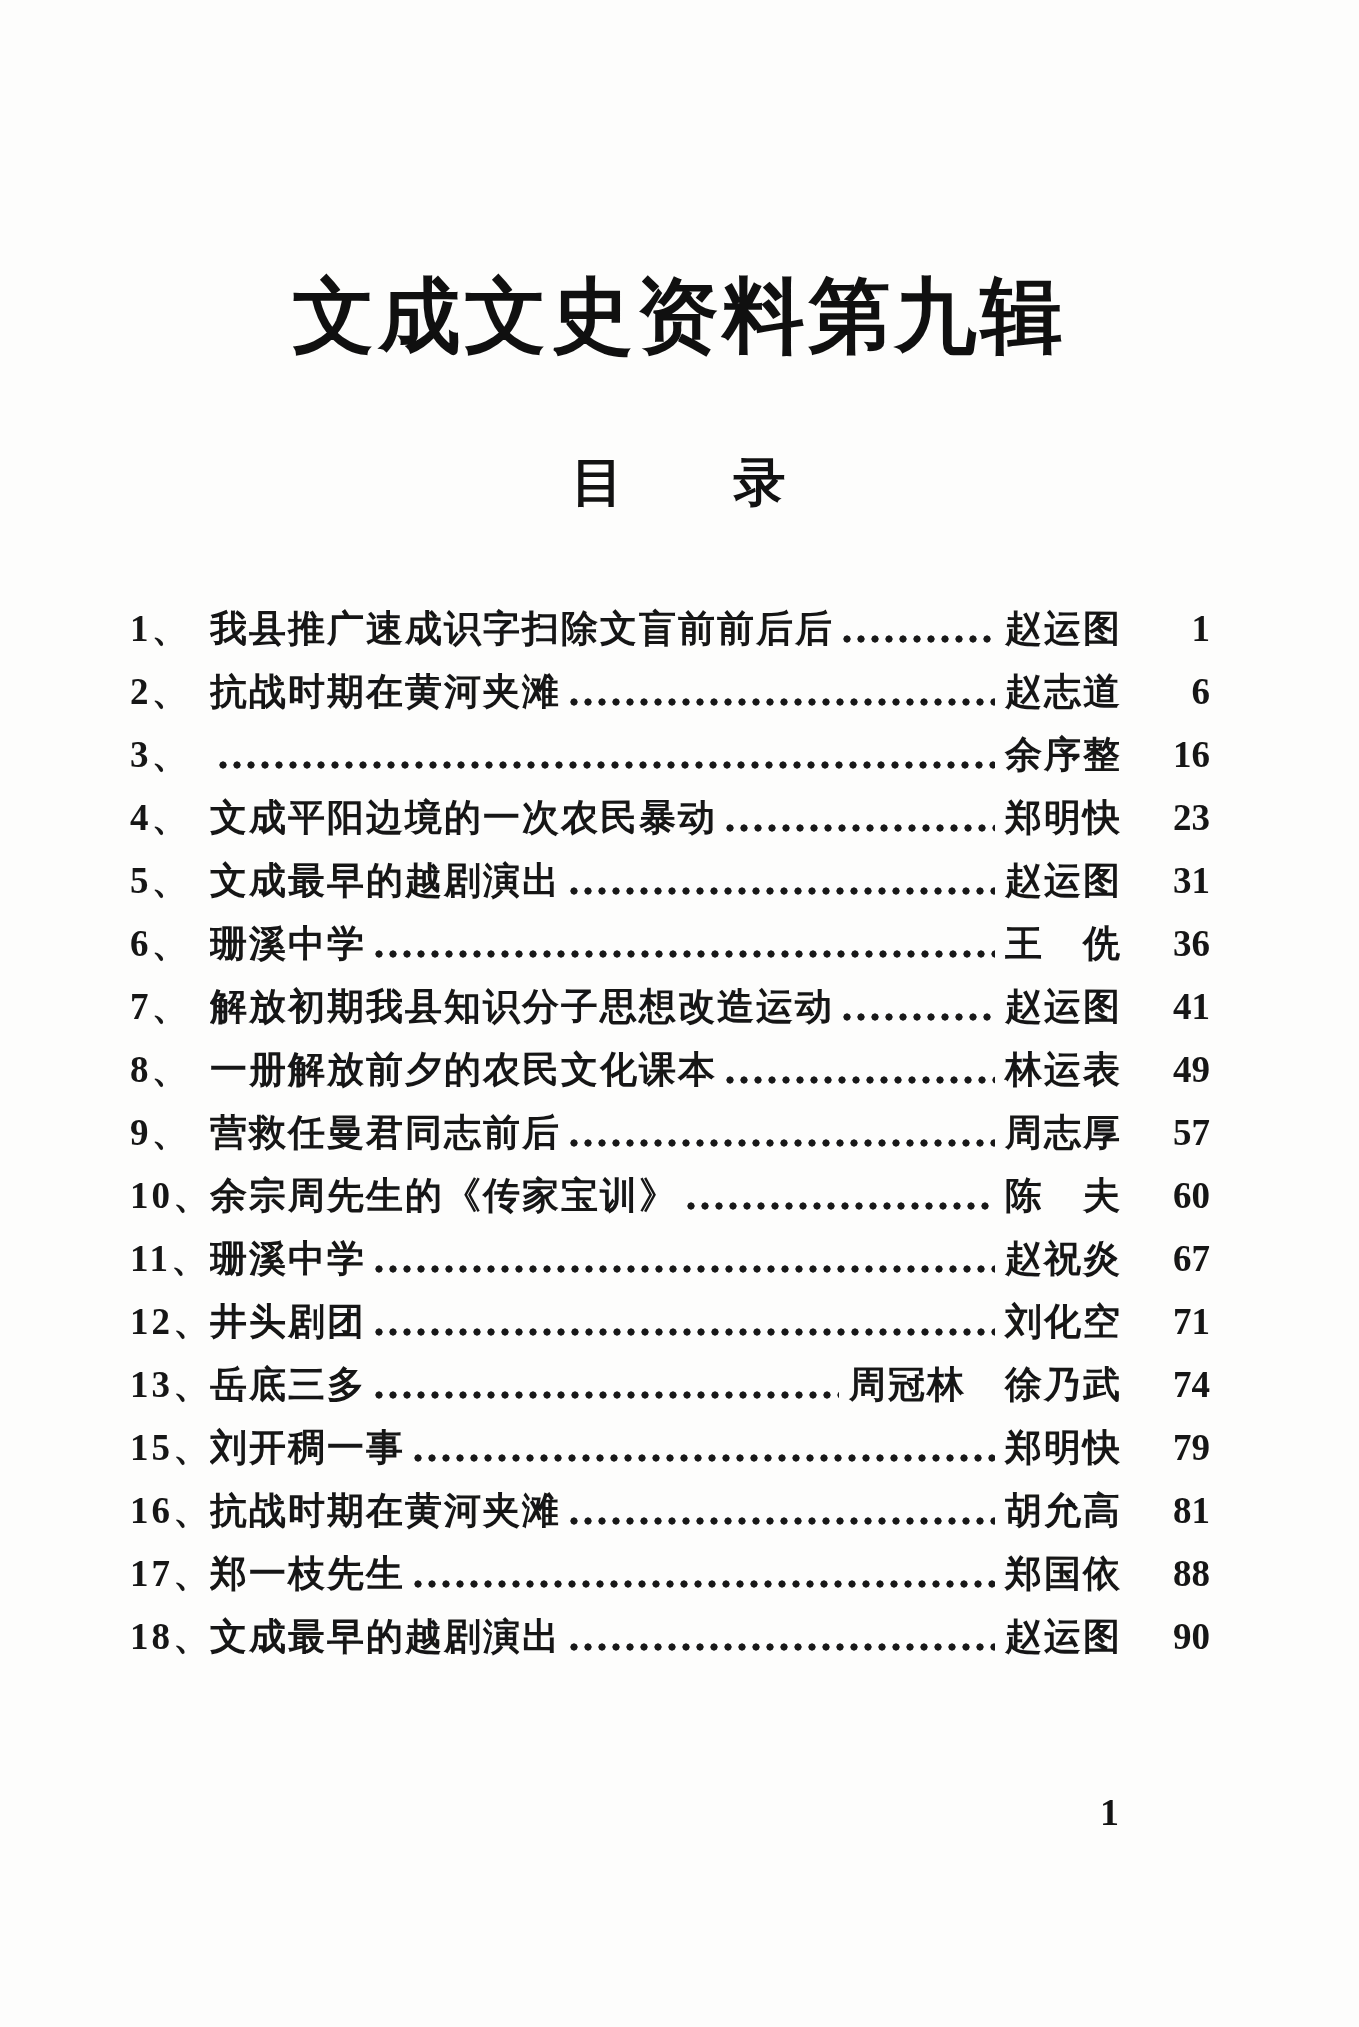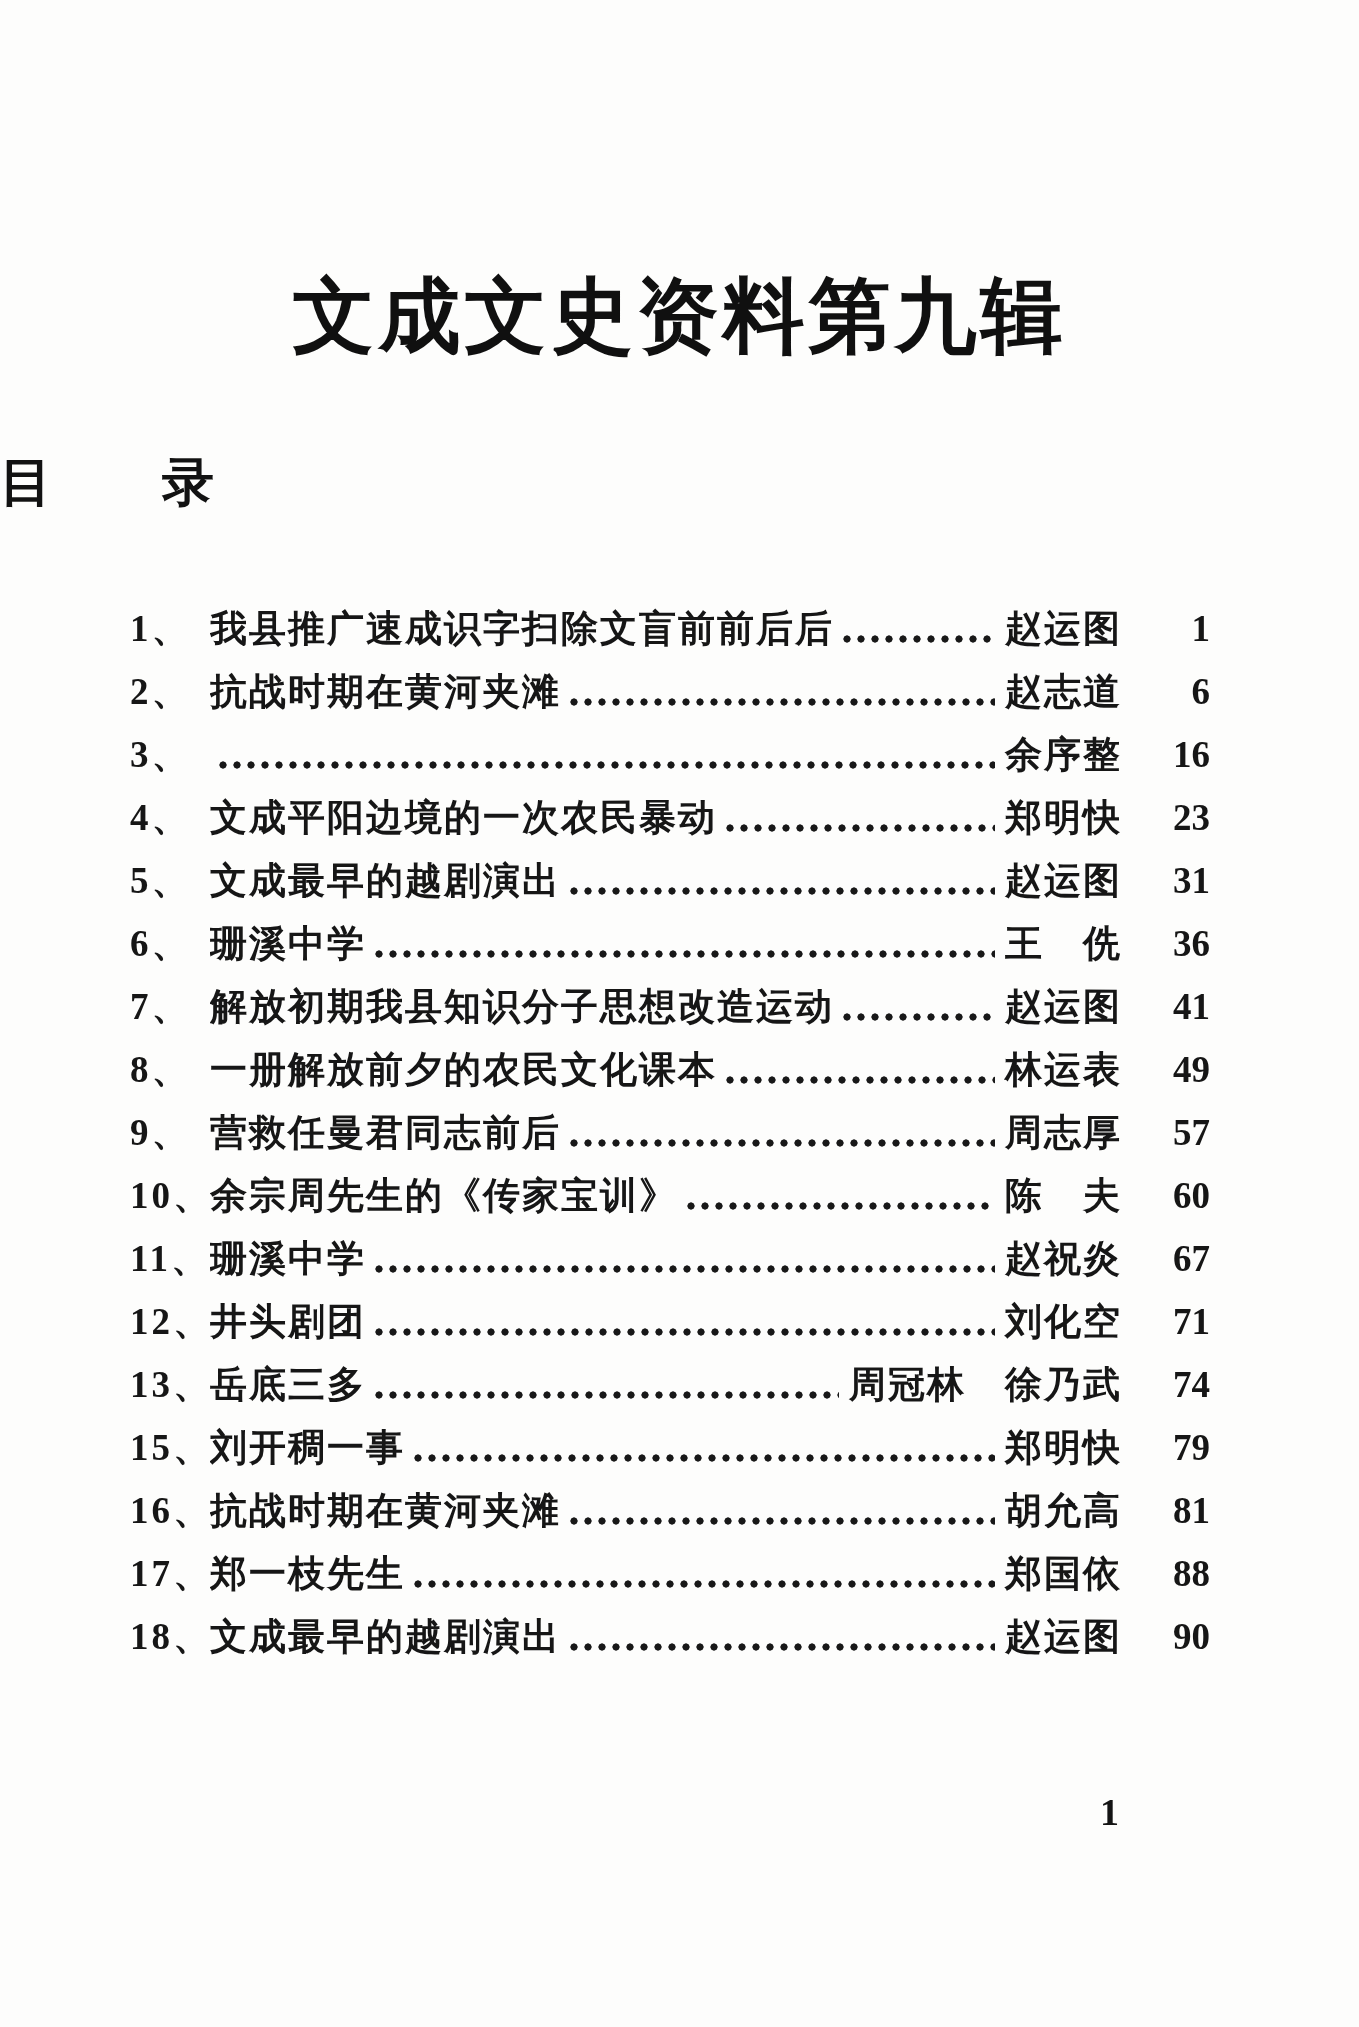--- a/index.html
+++ b/index.html
@@ -22,21 +22,21 @@
     text-align:center;
     font-family:"Liberation Sans","DejaVu Sans",sans-serif;
     font-weight:900;
     font-size:82px;
     letter-spacing:4px;
     color:#101010;
   }
   .toc-heading {
     position:absolute;
     top:448px; left:0; right:0;
-    text-align:left;
+    text-align:center;
     font-size:52px;
     font-weight:700;
     letter-spacing:2px;
     color:#121212;
   }
   .toc {
     position:absolute;
     top:604px; left:130px;
     width:1080px;
     margin:0; padding:0;

